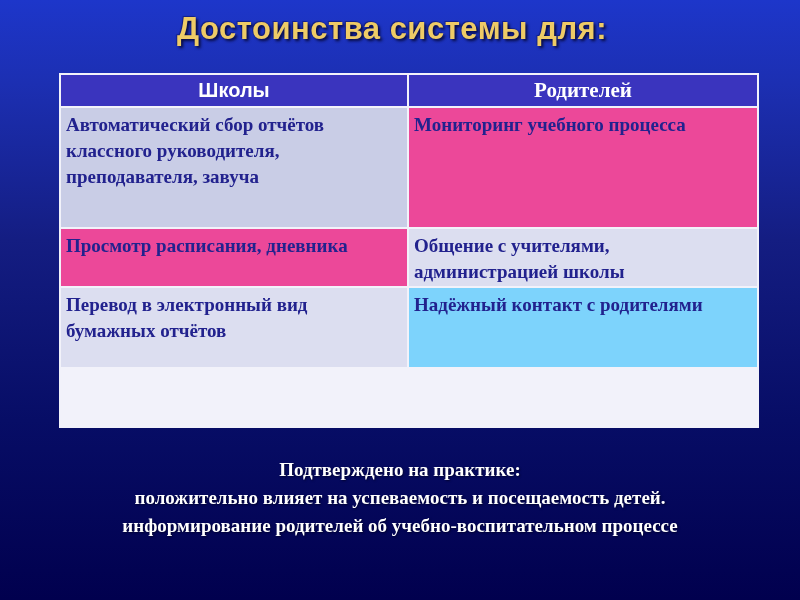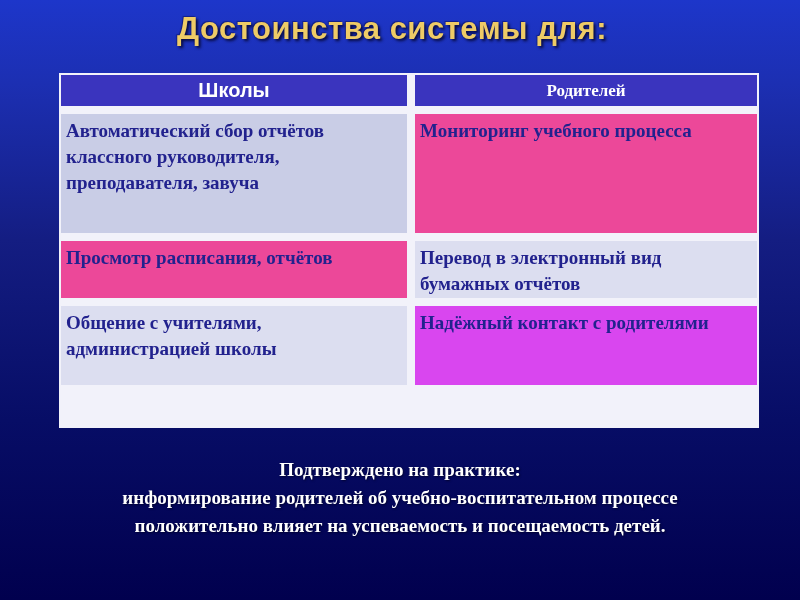--- a/index.html
+++ b/index.html
@@ -29,46 +29,46 @@
     left: 59px;
     top: 73px;
     width: 700px;
     height: 355px;
     box-sizing: border-box;
     background: #F2F2FA;
     padding: 2px;
     display: grid;
     grid-template-columns: 346px 1fr;
     grid-template-rows: 31px 119px 57px 79px 1fr;
-    gap: 8px;
+    gap: 2px;
   }
   .th {
     background: #3A34BE;
     color: #FFFFFF;
     display: flex;
     align-items: center;
     justify-content: center;
     font-weight: bold;
     font-size: 20px;
   }
   .th-school  { font-family: "Liberation Sans", sans-serif; }
-  .th-parents { font-family: "Liberation Serif", serif; font-size: 17px; }
+  .th-parents { font-family: "Liberation Serif", serif; font-size: 21px; }
   .td {
     box-sizing: border-box;
     padding: 4px 17px 4px 5px;
     font-family: "Liberation Serif", serif;
     font-weight: bold;
     font-size: 19px;
     line-height: 26px;
     color: #22228E;
   }
   .r1 { background: #C9CDE6; }
   .r2 { background: #ec4899; }
   .r3 { background: #DCDEF0; }
-  .r4 { background: #d946ef; }
+  .r4 { background: #7dd3fc; }
   .footer {
     position: absolute;
     top: 448px;
     left: 0;
     width: 800px;
     text-align: center;
     color: #FFFFFF;
     font-family: "Liberation Serif", serif;
     font-weight: bold;
     font-size: 19px;
@@ -84,27 +84,27 @@
 
   <div class="title">Достоинства системы для:</div>
 
   <div class="table">
     <div class="th th-school">Школы</div>
     <div class="th th-parents">Родителей</div>
 
     <div class="td r1">Автоматический сбор отчётов классного руководителя, преподавателя, завуча</div>
 
     <div class="td r2">Мониторинг учебного процесса</div>
-    <div class="td r2">Просмотр расписания, отчётов</div>
+    <div class="td r2">Просмотр расписания, дневника</div>
 
+    <div class="td r3">Общение с учителями, администрацией школы</div>
     <div class="td r3">Перевод в электронный вид бумажных отчётов</div>
-    <div class="td r3">Общение с учителями, администрацией школы</div>
 
     <div class="td r4">Надёжный контакт с родителями</div>
   </div>
 
   <div class="footer">
     <div>Подтверждено на практике:</div>
+    <div>положительно влияет на успеваемость и посещаемость детей.</div>
     <div>информирование родителей об учебно-воспитательном процессе</div>
-    <div>положительно влияет на успеваемость и посещаемость детей.</div>
   </div>
 
 </div>
 
 </body></html>

